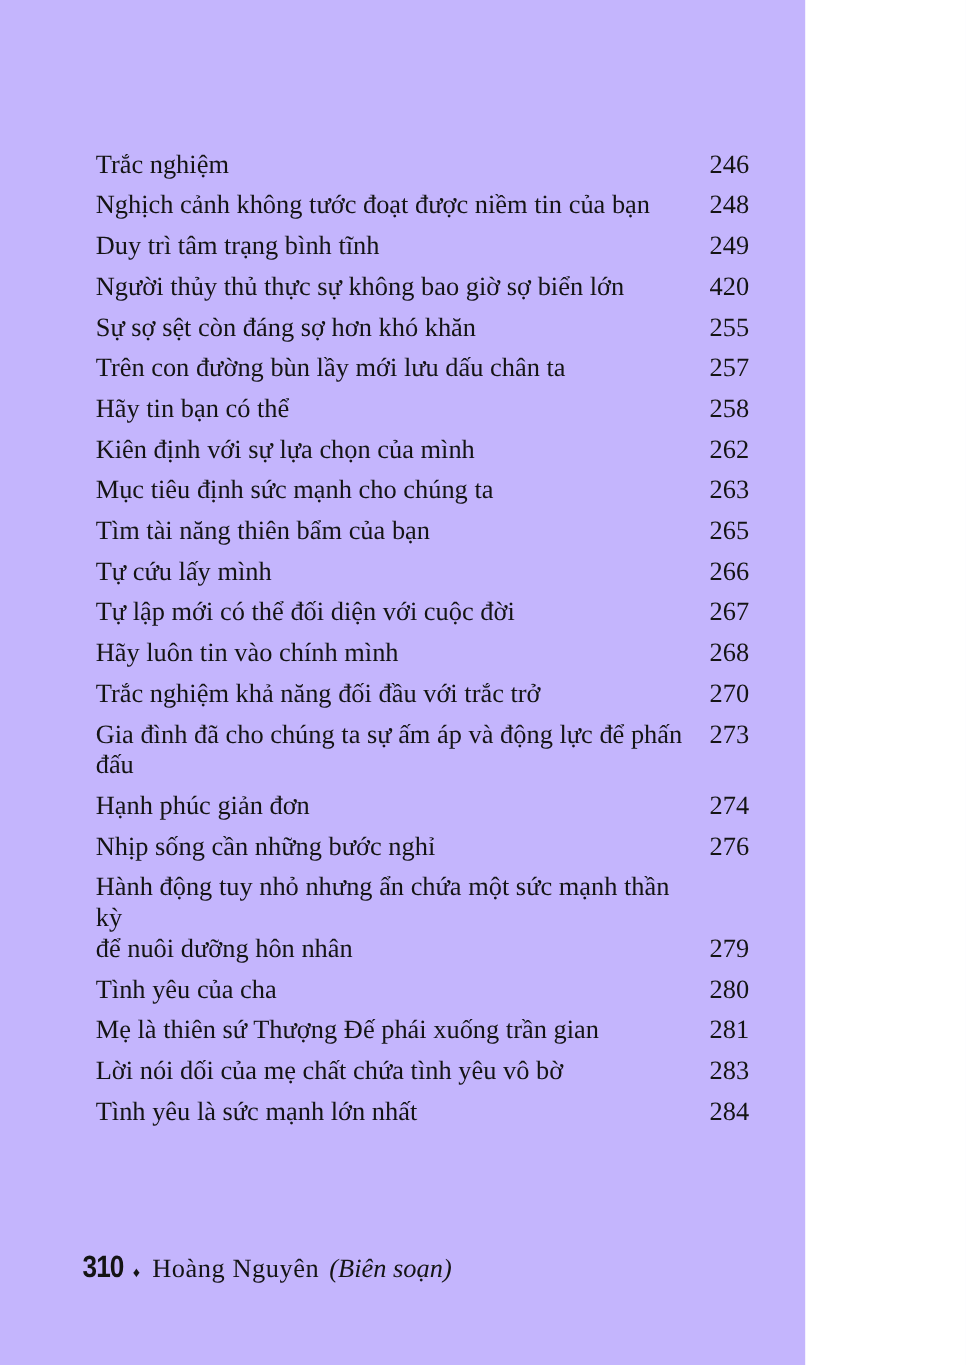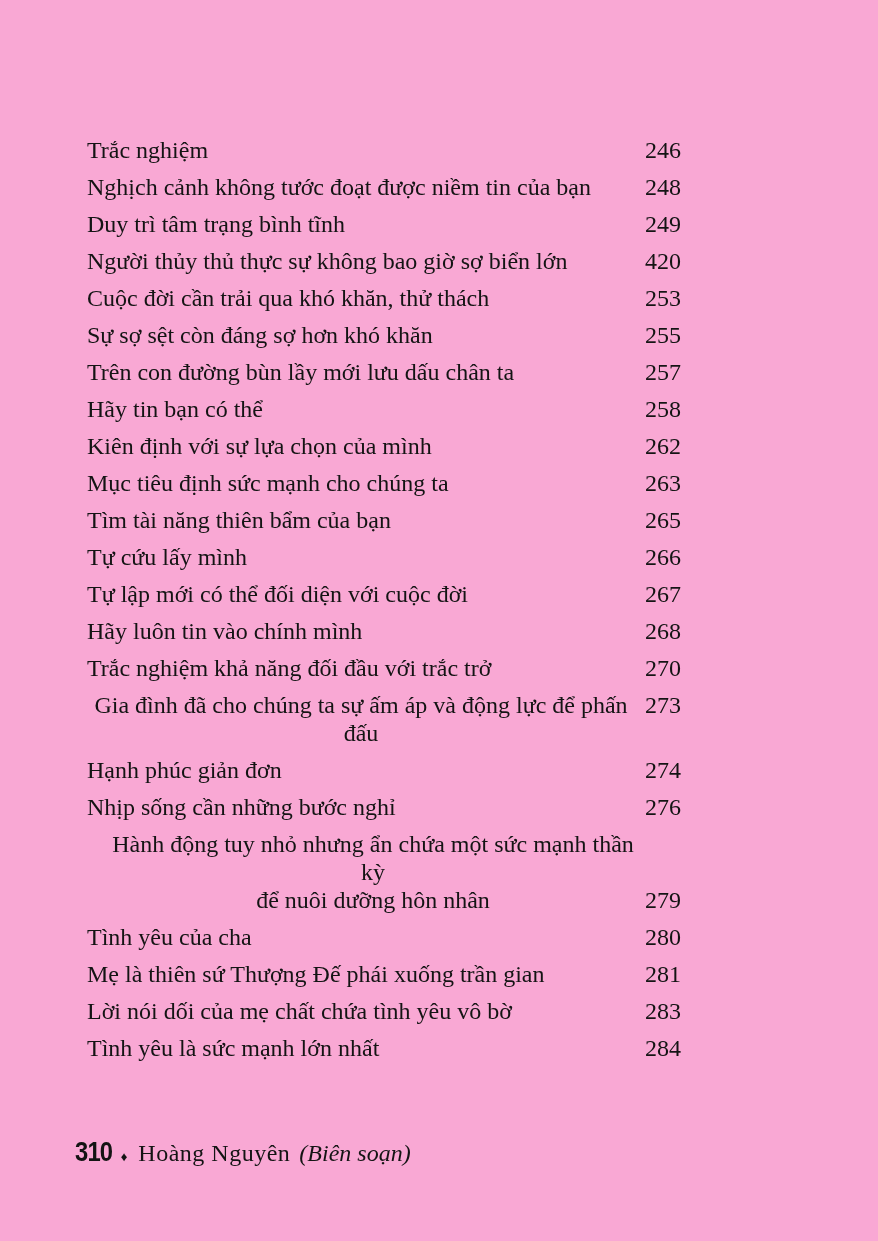--- a/index.html
+++ b/index.html
@@ -9,41 +9,39 @@
   }
   body {
     width: 878px;
     height: 1241px;
     font-family: "Liberation Serif", serif;
     color: #141414;
     overflow: hidden;
   }
   .page {
     position: relative;
-    width: 878px;
+    width: 732px;
     height: 1241px;
-    background: #f9a8d4;
-    text-align: center;
+    background: #c4b5fd;
   }
   .toc {
     position: absolute;
     left: 87px;
     top: 132px;
     width: 594px;
   }
   .row {
     display: flex;
     align-items: baseline;
     font-size: 24px;
     line-height: 28px;
     padding: 4px 0 5px 0;
   }
   .row.multi {
     align-items: flex-end;
-    margin-left: 24px;
   }
   .t {
     flex: 0 1 auto;
   }
   .tl {
     display: block;
   }
   .p {
     margin-left: auto;
     padding-left: 10px;
@@ -96,24 +94,20 @@
       <span class="t">Nghịch cảnh không tước đoạt được niềm tin của bạn</span>
       <span class="p">248</span>
     </div>
     <div class="row">
       <span class="t">Duy trì tâm trạng bình tĩnh</span>
       <span class="p">249</span>
     </div>
     <div class="row">
       <span class="t">Người thủy thủ thực sự không bao giờ sợ biển lớn</span>
       <span class="p">420</span>
-    </div>
-    <div class="row">
-      <span class="t">Cuộc đời cần trải qua khó khăn, thử thách</span>
-      <span class="p">253</span>
     </div>
     <div class="row">
       <span class="t">Sự sợ sệt còn đáng sợ hơn khó khăn</span>
       <span class="p">255</span>
     </div>
     <div class="row">
       <span class="t">Trên con đường bùn lầy mới lưu dấu chân ta</span>
       <span class="p">257</span>
     </div>
     <div class="row">

